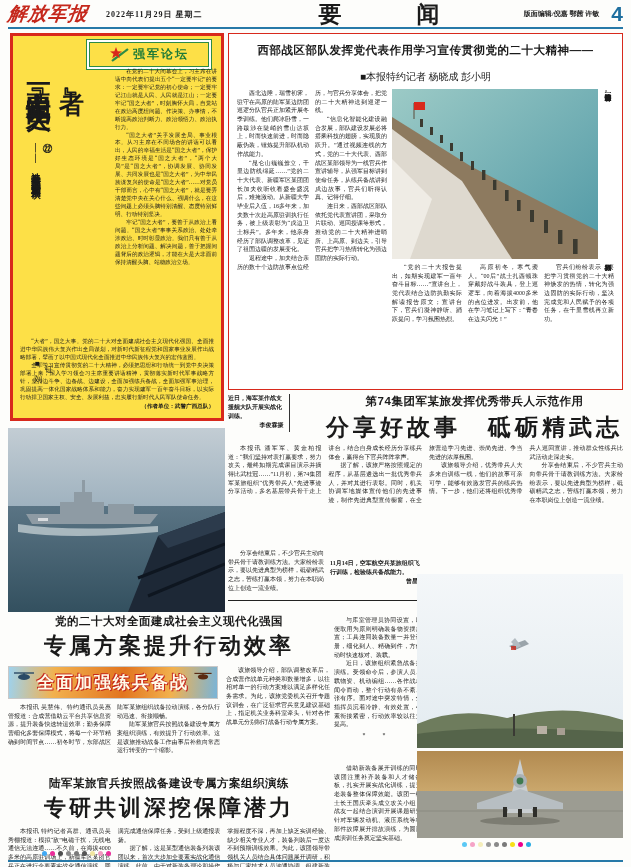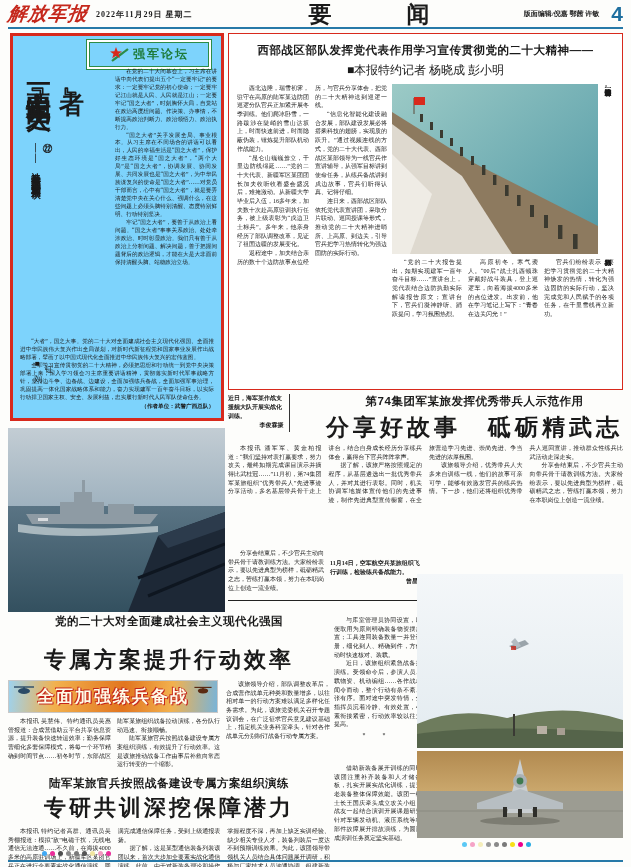--- a/index.html
+++ b/index.html
@@ -3,48 +3,48 @@
 <meta charset="utf-8">
 <style>
   html,body{margin:0;padding:0;}
   body{width:631px;height:867px;position:relative;background:#fdfdfb;
        font-family:"Liberation Serif","DejaVu Serif",serif;color:#1a1a1a;overflow:hidden;}
   .abs{position:absolute;}
   .sans{font-family:"Liberation Sans","DejaVu Sans",sans-serif;}
   
   #hdr{left:8px;top:2px;width:615px;height:24px;display:flex;align-items:center;}
   #logo{font-size:19px;font-weight:bold;font-style:italic;color:#c5281c;letter-spacing:1px;transform:skewX(-8deg);}
-  #hdate{font-size:8px;font-weight:bold;margin-left:8px;letter-spacing:1px;}
+  #hdate{font-size:8px;font-weight:bold;margin-left:18px;letter-spacing:1px;}
   #hsec{font-size:23px;font-weight:bold;letter-spacing:26px;margin-left:116px;white-space:nowrap;text-align:right;}
   #heds{font-size:7px;font-weight:bold;margin-left:auto;color:#222;}
   #hpage{font-size:21px;font-weight:bold;color:#1f6f9f;margin-left:12px;}
   .blueline{background:#2779a8;height:2px;}
   
   .tiny{font-size:6px;line-height:1.45;text-align:justify;color:#1b1b1b;overflow:hidden;}
   .tiny p{margin:0;text-indent:2em;}
   .t55{font-size:5.6px;line-height:1.42;}
   .kicker{font-size:11.5px;font-weight:bold;text-align:center;letter-spacing:.5px;}
   .headline{font-weight:bold;text-align:center;white-space:nowrap;}
   .credit{display:block;text-align:right;font-weight:bold;}
   
-  #forum{left:10px;top:33px;width:214px;height:388px;border:3px solid #d8291c;box-sizing:border-box;background:#7dd3fc;}
+  #forum{left:10px;top:33px;width:214px;height:388px;border:3px solid #d8291c;box-sizing:border-box;background:#fde047;}
   #forum-badge{position:absolute;right:12px;top:6px;width:118px;height:23px;border:1px solid #2e8b46;box-shadow:0 0 0 2px #fff,0 0 0 3px #2e8b46;display:flex;align-items:center;justify-content:center;gap:4px;}
   #forum-badge .txt{color:#1d7a38;font-weight:bold;font-size:12px;letter-spacing:2px;}
   #forum-title-group{position:absolute;left:10px;top:34px;height:306px;writing-mode:vertical-lr;display:flex;}
   #forum-title{font-size:25px;font-weight:bold;letter-spacing:2px;}
   #forum-sub{font-size:9.5px;font-weight:bold;padding-top:52px;margin-left:6px;letter-spacing:1px;}
   #forum-author{font-size:8px;padding-top:168px;margin-left:8px;}
   #forum-text{position:absolute;left:102px;top:32px;width:102px;height:264px;}
   #forum-bottom{position:absolute;left:7px;top:302px;width:194px;height:74px;}
   #forum-src{font-weight:bold;text-align:right;font-size:5.6px;margin-top:1px;}
   
   #main{left:228px;top:33px;width:395px;height:357px;border:1.5px solid #d8291c;box-sizing:border-box;padding:7px 8px;background:#fff;}
   #main .kicker{margin-top:2px;}
   #main-headline{font-size:27px;letter-spacing:2px;margin-top:3px;}
-  #main-byline{font-size:12px;text-align:center;margin-top:4px;}
+  #main-byline{font-size:10px;text-align:center;margin-top:12px;}
   #main-content{display:flex;margin-top:5px;gap:5px;}
   #main-left{width:150px;height:272px;column-count:2;column-gap:6px;}
   #main-right{width:222px;}
   #main-photo-row{display:flex;}
   #vcap{writing-mode:vertical-rl;font-size:6.5px;width:14px;height:170px;display:flex;justify-content:space-between;font-weight:bold;padding-left:2px;box-sizing:border-box;}
   #main-below{column-count:3;column-gap:6px;height:92px;margin-top:4px;}
   
   #a2{left:228px;top:394px;width:395px;height:218px;}
   #a2-top{display:flex;height:42px;}
   #navycap{width:100px;font-size:6px;line-height:1.5;font-weight:bold;padding-right:6px;box-sizing:border-box;}
@@ -52,21 +52,21 @@
   #a2-heads{flex:1;margin-left:36px;}
   #a2-headline{font-size:23px;letter-spacing:4px;margin-top:3px;}
   #a2-body{column-count:4;column-gap:7px;height:102px;margin-top:8px;}
   #a2-lower{display:flex;width:196px;border-bottom:1px solid #222;padding-bottom:3px;margin-top:3px;}
   #a2-lower .contA{width:96px;height:48px;}
   #photo-cap2{width:94px;margin-left:6px;font-size:6px;font-weight:bold;line-height:1.5;padding-top:10px;box-sizing:border-box;}
   
   #warship{left:8px;top:428px;width:217px;height:184px;}
   
   #a3{left:8px;top:614px;width:322px;height:160px;}
-  #a3-headline{font-size:22px;letter-spacing:3px;margin-top:16px;}
+  #a3-headline{font-size:22px;letter-spacing:3px;margin-top:2px;}
   #a3-content{display:flex;gap:6px;margin-top:5px;}
   #a3-leftwrap{width:212px;}
   #banner{position:relative;width:208px;height:31px;background:linear-gradient(95deg,#9ed2ee 0%,#f2b14e 22%,#e2751f 55%,#f2b14e 78%,#79b4d8 100%);display:flex;align-items:center;justify-content:center;border:1px solid #c8c8c8;}
   #banner .btxt{font-weight:bold;font-size:17px;color:#fffbe8;letter-spacing:2px;text-shadow:1px 1px 0 #c5281c,-1px -1px 0 #c5281c,1px 0 0 #c5281c;}
   #a3-cols{column-count:2;column-gap:6px;height:66px;margin-top:4px;}
   #a3-rightcol{width:104px;height:104px;}
   #a3cont{left:334px;top:616px;width:94px;height:142px;}
   .sep{ text-align:center;font-size:6px;letter-spacing:14px;margin:2px 0;}
   
   #a4{left:8px;top:776px;width:322px;height:86px;}

